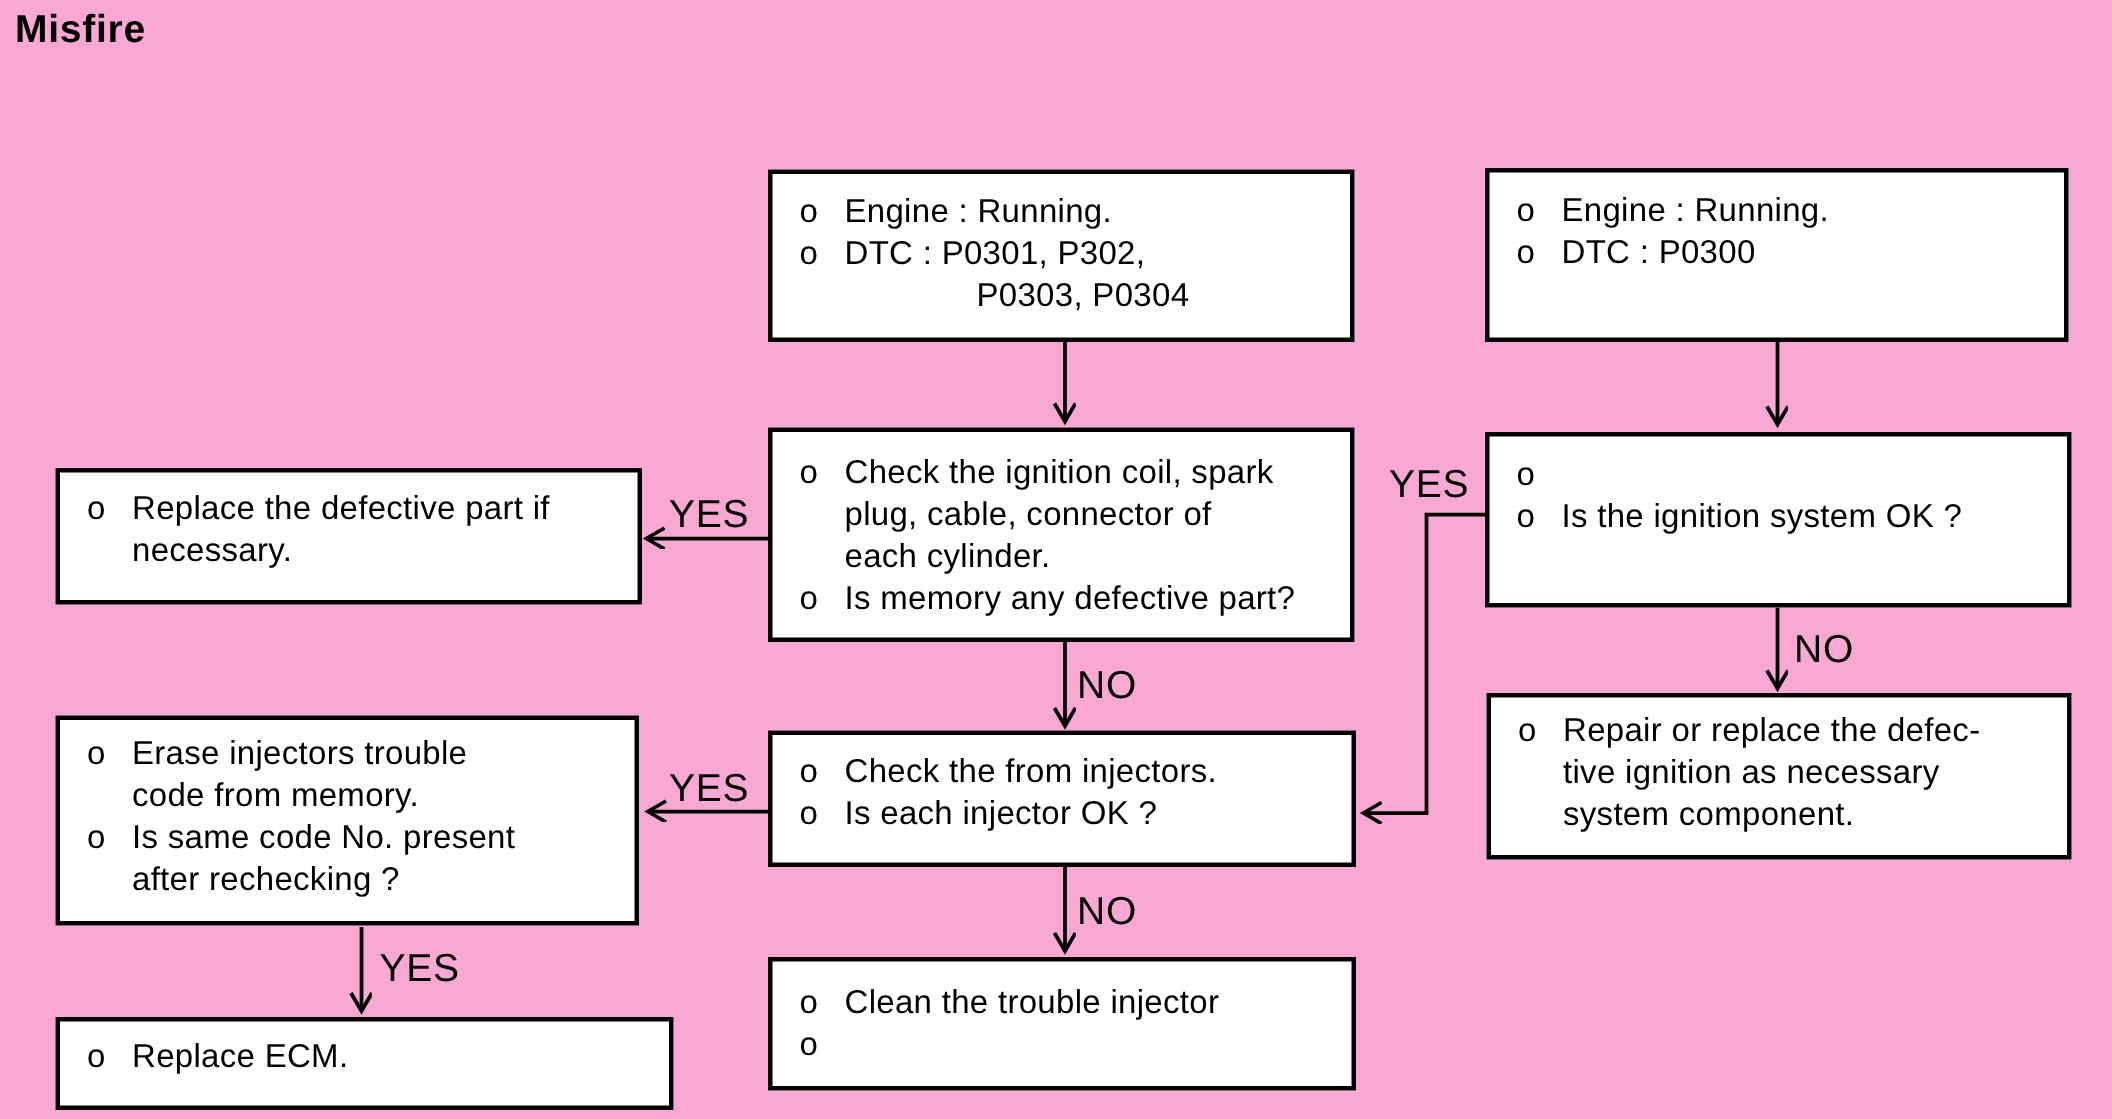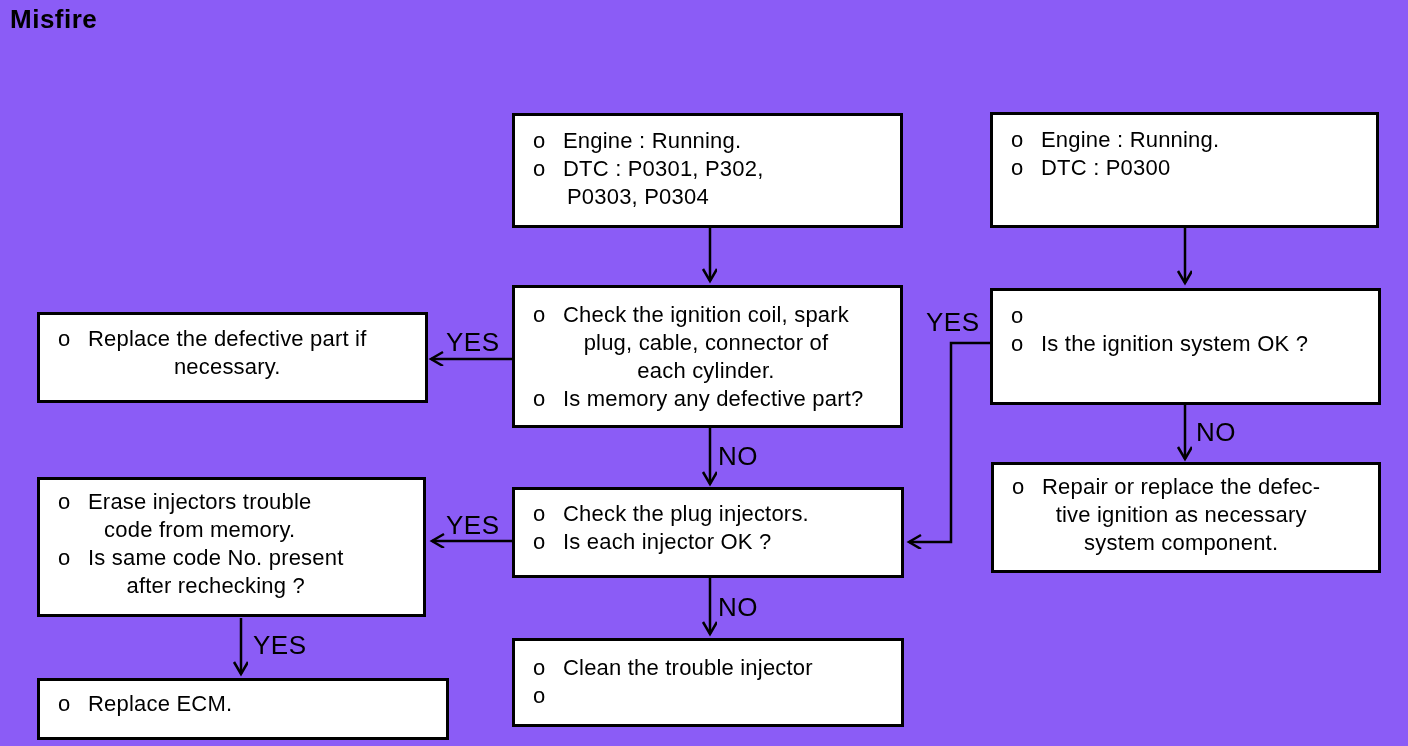--- a/index.html
+++ b/index.html
@@ -1,34 +1,34 @@
 <!DOCTYPE html>
 <html><head>
 <meta charset="utf-8">
 <style>
   html,body{margin:0;padding:0;background:#fff;}
   .page{
-    position:relative;width:1408px;height:746px;background:#8b5cf6;
+    position:relative;width:1408px;height:746px;background:#f9a8d4;
     font-family:"Liberation Sans",sans-serif;color:#000;overflow:hidden;
   }
   .title{
     position:absolute;left:10px;top:4px;margin:0;
     font-size:26px;font-weight:700;letter-spacing:.5px;
   }
   .wires{position:absolute;left:0;top:0;pointer-events:none;}
   .box{
     position:absolute;box-sizing:border-box;
     border:3px solid #000;background:#fff;
     padding:11px 8px 6px 18px;
     font-size:22px;line-height:28px;letter-spacing:.2px;
   }
   .row{display:flex;align-items:flex-start;}
   .b{flex:0 0 30px;}
-  .t{white-space:pre-line;text-align:center;}
-  .cont{margin-left:34px;}
+  .t{white-space:pre-line;}
+  .cont{margin-left:118px;}
   .lbl{position:absolute;font-size:26px;letter-spacing:.5px;}
 </style>
 </head>
 <body>
 
 <div class="page">
 
   <h1 class="title">Misfire</h1>
 
   <svg class="wires" width="1408" height="746" viewBox="0 0 1408 746">
@@ -102,21 +102,21 @@
     <div class="row">
       <span class="b">o</span>
       <span class="t">Replace the defective part if
 necessary.</span>
     </div>
   </div>
 
   <div class="box" style="left:512px;top:487px;width:392px;height:91px;padding-top:10px;">
     <div class="row">
       <span class="b">o</span>
-      <span class="t">Check the plug injectors.</span>
+      <span class="t">Check the from injectors.</span>
     </div>
     <div class="row">
       <span class="b">o</span>
       <span class="t">Is each injector OK ?</span>
     </div>
   </div>
 
   <div class="box" style="left:991px;top:462px;width:390px;height:111px;padding-top:8px;">
     <div class="row">
       <span class="b">o</span>

